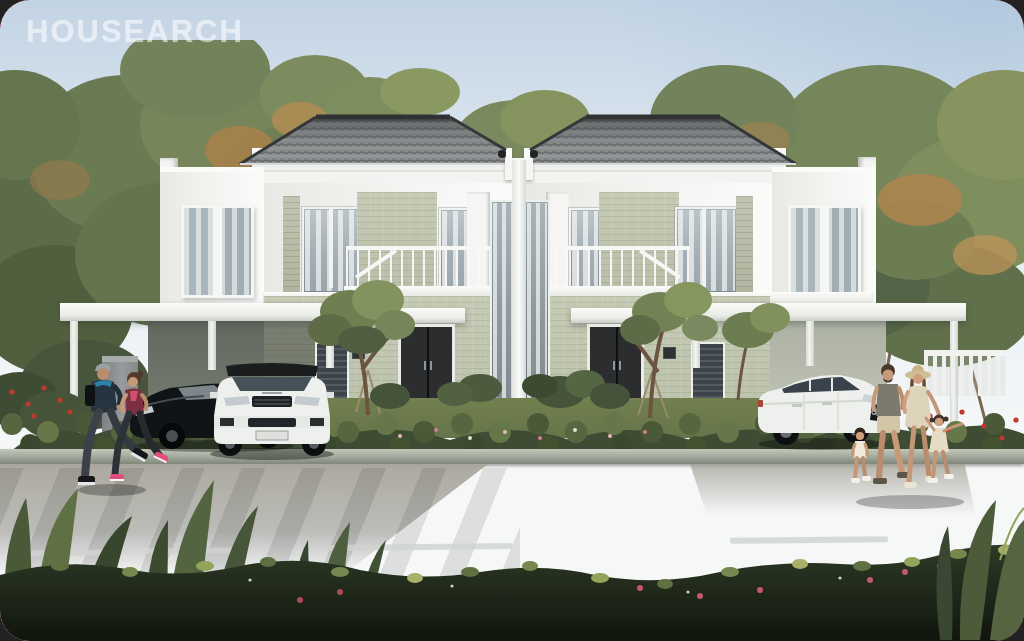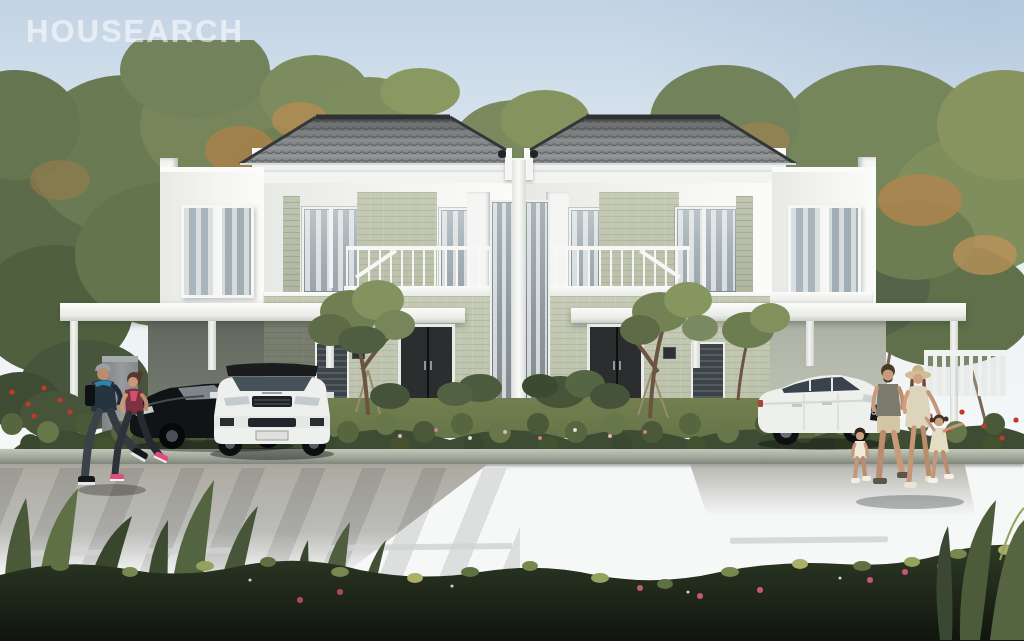--- a/index.html
+++ b/index.html
@@ -1,16 +1,16 @@
 <!DOCTYPE html>
 <html style="--sky-top: #c2d3e4; --sky-mid: #e9f0f4; --sky-low: #f6f8f8; --trim-white: #f5f6f4; --wall-sage: #c6cbb5; --roof-tile: #7d8081; --roof-ridge: #2f3132; --door-dark: #2b2d2f; --foliage-dark: #4c5a40; --foliage-mid: #68794f; --foliage-light: #8da06c; --foliage-autumn: #b5854d; --lawn: #66744a; --flower-red: #c0392e; --flower-pink: #d06a7e; --curb: #a7ada0; --road-dark: #424344; --marking: #cfd3cf; --car-black: #141619; --car-white: #eff0ee; --skin: #c49a78;"><head>
 <meta charset="utf-8">
 <style>
   html,body{margin:0;padding:0;background:#222;font-family:"Liberation Sans",sans-serif;}
-  .stage{position:relative;width:1024px;height:641px;overflow:hidden;background:#b91c1c;}
+  .stage{position:relative;width:1024px;height:641px;overflow:hidden;background:#b91c1c;border-radius:30px;}
   .abs{position:absolute;}
   
   .sky{left:0;top:0;width:1024px;height:641px;
     background:linear-gradient(180deg,var(--sky-top,#c2d3e4) 0%,#d9e5ee 22%,var(--sky-mid,#e9f0f4) 42%,var(--sky-low,#f6f8f8) 70%);}
   .sky-right{right:0;top:0;width:420px;height:300px;
     background:radial-gradient(ellipse at 90% 0%,rgba(150,180,210,.35),rgba(150,180,210,0) 70%);}
   .watermark{left:26px;top:14px;font-weight:700;font-size:31px;letter-spacing:2px;
     color:rgba(255,255,255,.55);-webkit-text-stroke:.5px rgba(255,255,255,.2);}
   
   .white{background:var(--trim-white,#f5f6f4);}

